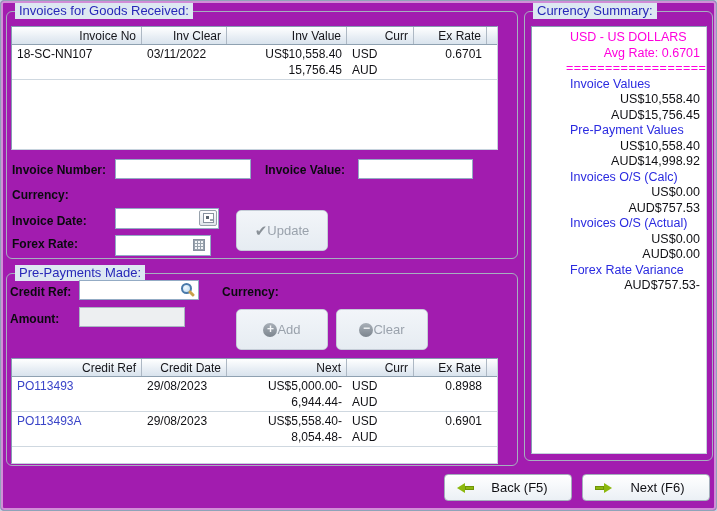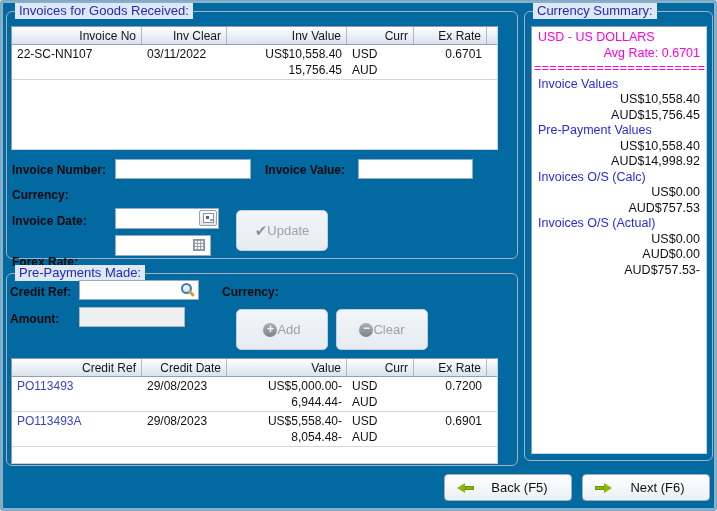--- a/index.html
+++ b/index.html
@@ -2,21 +2,21 @@
 <html><head>
 <meta charset="utf-8">
 <style>
   * { box-sizing: border-box; margin: 0; padding: 0; }
   html,body { background:#c9d5e2; }
   body { font-family: "Liberation Sans", sans-serif; }
 
   .window {
     position: relative;
     width: 717px; height: 511px;
-    background: #0369a1;
+    background: #a21caf;
     border: 1px solid #8fa3b8;
     border-radius: 4px;
     box-shadow: inset 0 0 0 2px rgba(255,255,255,0.5);
     overflow: hidden;
   }
 
   
   .group {
     position: absolute;
     border: 1px solid #a6b0bf;
@@ -198,21 +198,21 @@
   .arrow-right .head { right: 0; border-left: 8px solid #8cb80e; }
   .arrow-left .shaft { right: 0; }
   .arrow-left .head { left: 0; border-right: 8px solid #8cb80e; }
 
   
   .summary-list { padding: 3px 0; }
   .sline {
     font-size: 12.5px;
     line-height: 15.5px;
     padding: 0 6px;
-    white-space: nowrap; overflow: hidden;
+    white-space: nowrap; overflow: hidden; margin-left: 32px;
   }
   .s-magenta { color: #ff00dd; }
   .s-blue { color: #2a2ae0; }
   .s-val { color: #101014; text-align: right; }
   .s-right { text-align: right; }
   .s-divider { letter-spacing: 0.5px; padding: 0 2px; }
 </style>
 </head>
 <body>
 
@@ -224,21 +224,21 @@
     <div class="listbox" style="left:4px; top:14px; width:487px; height:124px;">
       <div class="thead">
         <div class="th col-a">Invoice No</div>
         <div class="th col-b">Inv Clear</div>
         <div class="th col-c">Inv Value</div>
         <div class="th col-d">Curr</div>
         <div class="th col-e">Ex Rate</div>
         <div class="th col-f"></div>
       </div>
       <div class="trow">
-        <div class="td col-a">22-SC-NN107</div>
+        <div class="td col-a">18-SC-NN107</div>
         <div class="td col-b">03/11/2022</div>
         <div class="td col-c">
           <div>US$10,558.40</div>
           <div>15,756.45</div>
         </div>
         <div class="td col-d">
           <div>USD</div>
           <div>AUD</div>
         </div>
         <div class="td col-e">0.6701</div>
@@ -260,21 +260,21 @@
       <span class="mini-btn">
         <span class="icon-datepicker"></span>
       </span>
     </div>
 
     <button class="btn btn-disabled" style="left:229px; top:198px; width:92px; height:41px;" aria-disabled="true">
       <span class="icon-check"></span>
       <span>Update</span>
     </button>
 
-    <span class="lbl" style="left:5px; top:243px;">Forex Rate:</span>
+    <span class="lbl" style="left:5px; top:225px;">Forex Rate:</span>
     <div class="inwrap" style="left:108px; top:223px; width:96px; height:21px;">
       <input class="inp" value="" style="">
       <span class="icon-calculator"></span>
     </div>
   </div>
 
   <div class="group" style="left:5px; top:272px; width:512px; height:193px;">
     <span class="legend">Pre-Payments Made:</span>
 
     <span class="lbl" style="left:3px; top:11px;">Credit Ref:</span>
@@ -293,37 +293,37 @@
     </button>
     <button class="btn btn-disabled" style="left:329px; top:35px; width:92px; height:41px;" aria-disabled="true">
       <span class="icon-circle icon-minus"></span>
       <span>Clear</span>
     </button>
 
     <div class="listbox" style="left:4px; top:84px; width:487px; height:106px;">
       <div class="thead">
         <div class="th col-a">Credit Ref</div>
         <div class="th col-b">Credit Date</div>
-        <div class="th col-c">Value</div>
+        <div class="th col-c">Next</div>
         <div class="th col-d">Curr</div>
         <div class="th col-e">Ex Rate</div>
         <div class="th col-f"></div>
       </div>
       <div class="trow">
         <div class="td col-a link">PO113493</div>
         <div class="td col-b">29/08/2023</div>
         <div class="td col-c">
           <div>US$5,000.00-</div>
           <div>6,944.44-</div>
         </div>
         <div class="td col-d">
           <div>USD</div>
           <div>AUD</div>
         </div>
-        <div class="td col-e">0.7200</div>
+        <div class="td col-e">0.8988</div>
         <div class="td col-f"></div>
       </div>
       <div class="trow">
         <div class="td col-a link">PO113493A</div>
         <div class="td col-b">29/08/2023</div>
         <div class="td col-c">
           <div>US$5,558.40-</div>
           <div>8,054.48-</div>
         </div>
         <div class="td col-d">
@@ -353,20 +353,21 @@
       <div class="sline s-val">AUD$14,998.92</div>
 
       <div class="sline s-blue">Invoices O/S (Calc)</div>
       <div class="sline s-val">US$0.00</div>
       <div class="sline s-val">AUD$757.53</div>
 
       <div class="sline s-blue">Invoices O/S (Actual)</div>
       <div class="sline s-val">US$0.00</div>
       <div class="sline s-val">AUD$0.00</div>
 
+      <div class="sline s-blue">Forex Rate Variance</div>
       <div class="sline s-val">AUD$757.53-</div>
     </div>
   </div>
 
   <button class="btn btn-normal btn-footer" style="left:443px; top:473px; width:128px; height:27px;">
     <span class="arrow arrow-left">
       <span class="head"></span>
         <span class="shaft"></span>
     </span>
     <span class="btn-label">Back (F5)</span>

